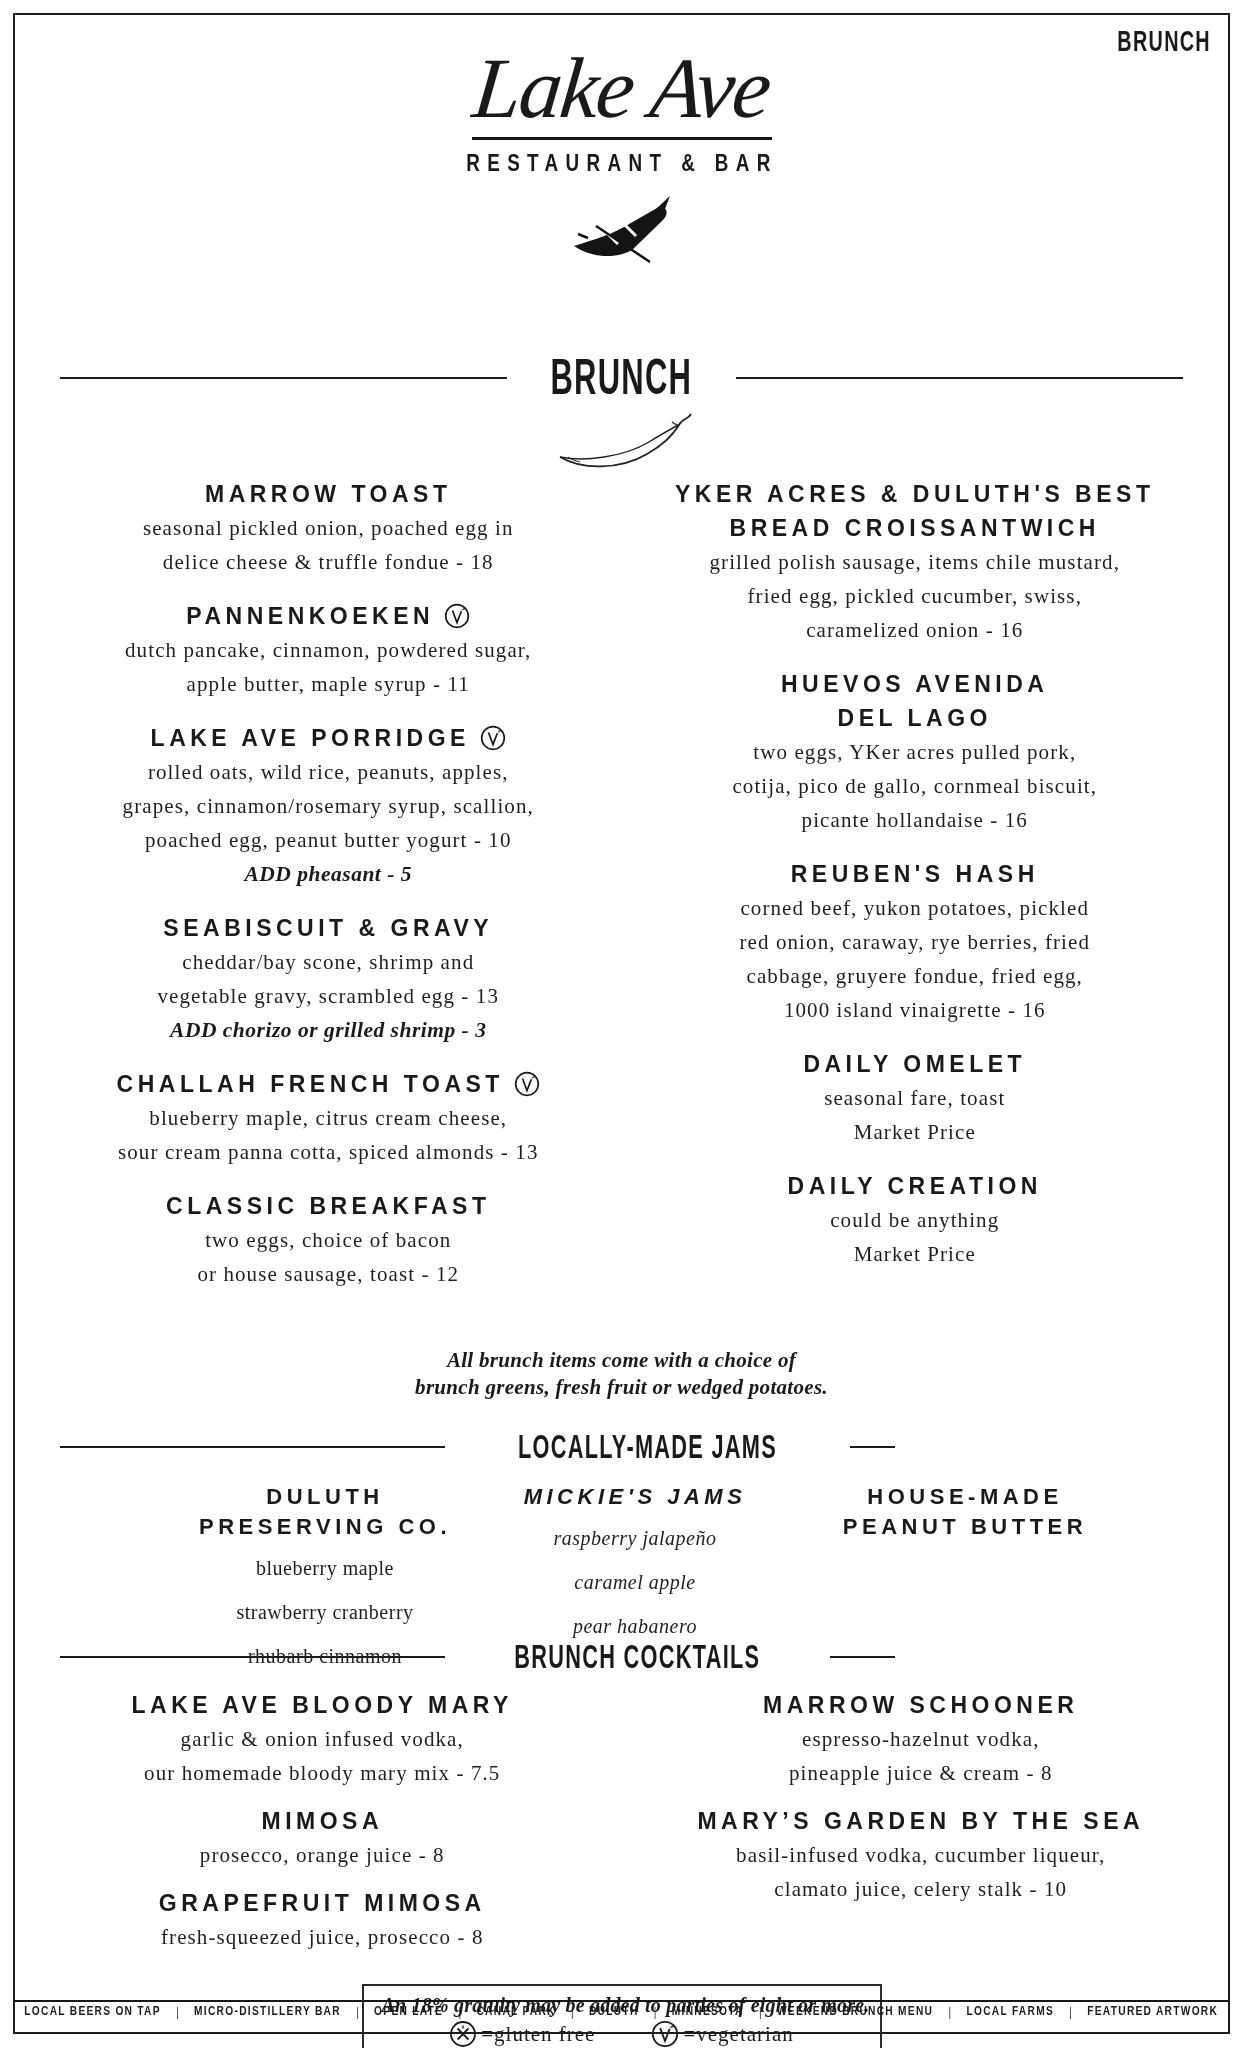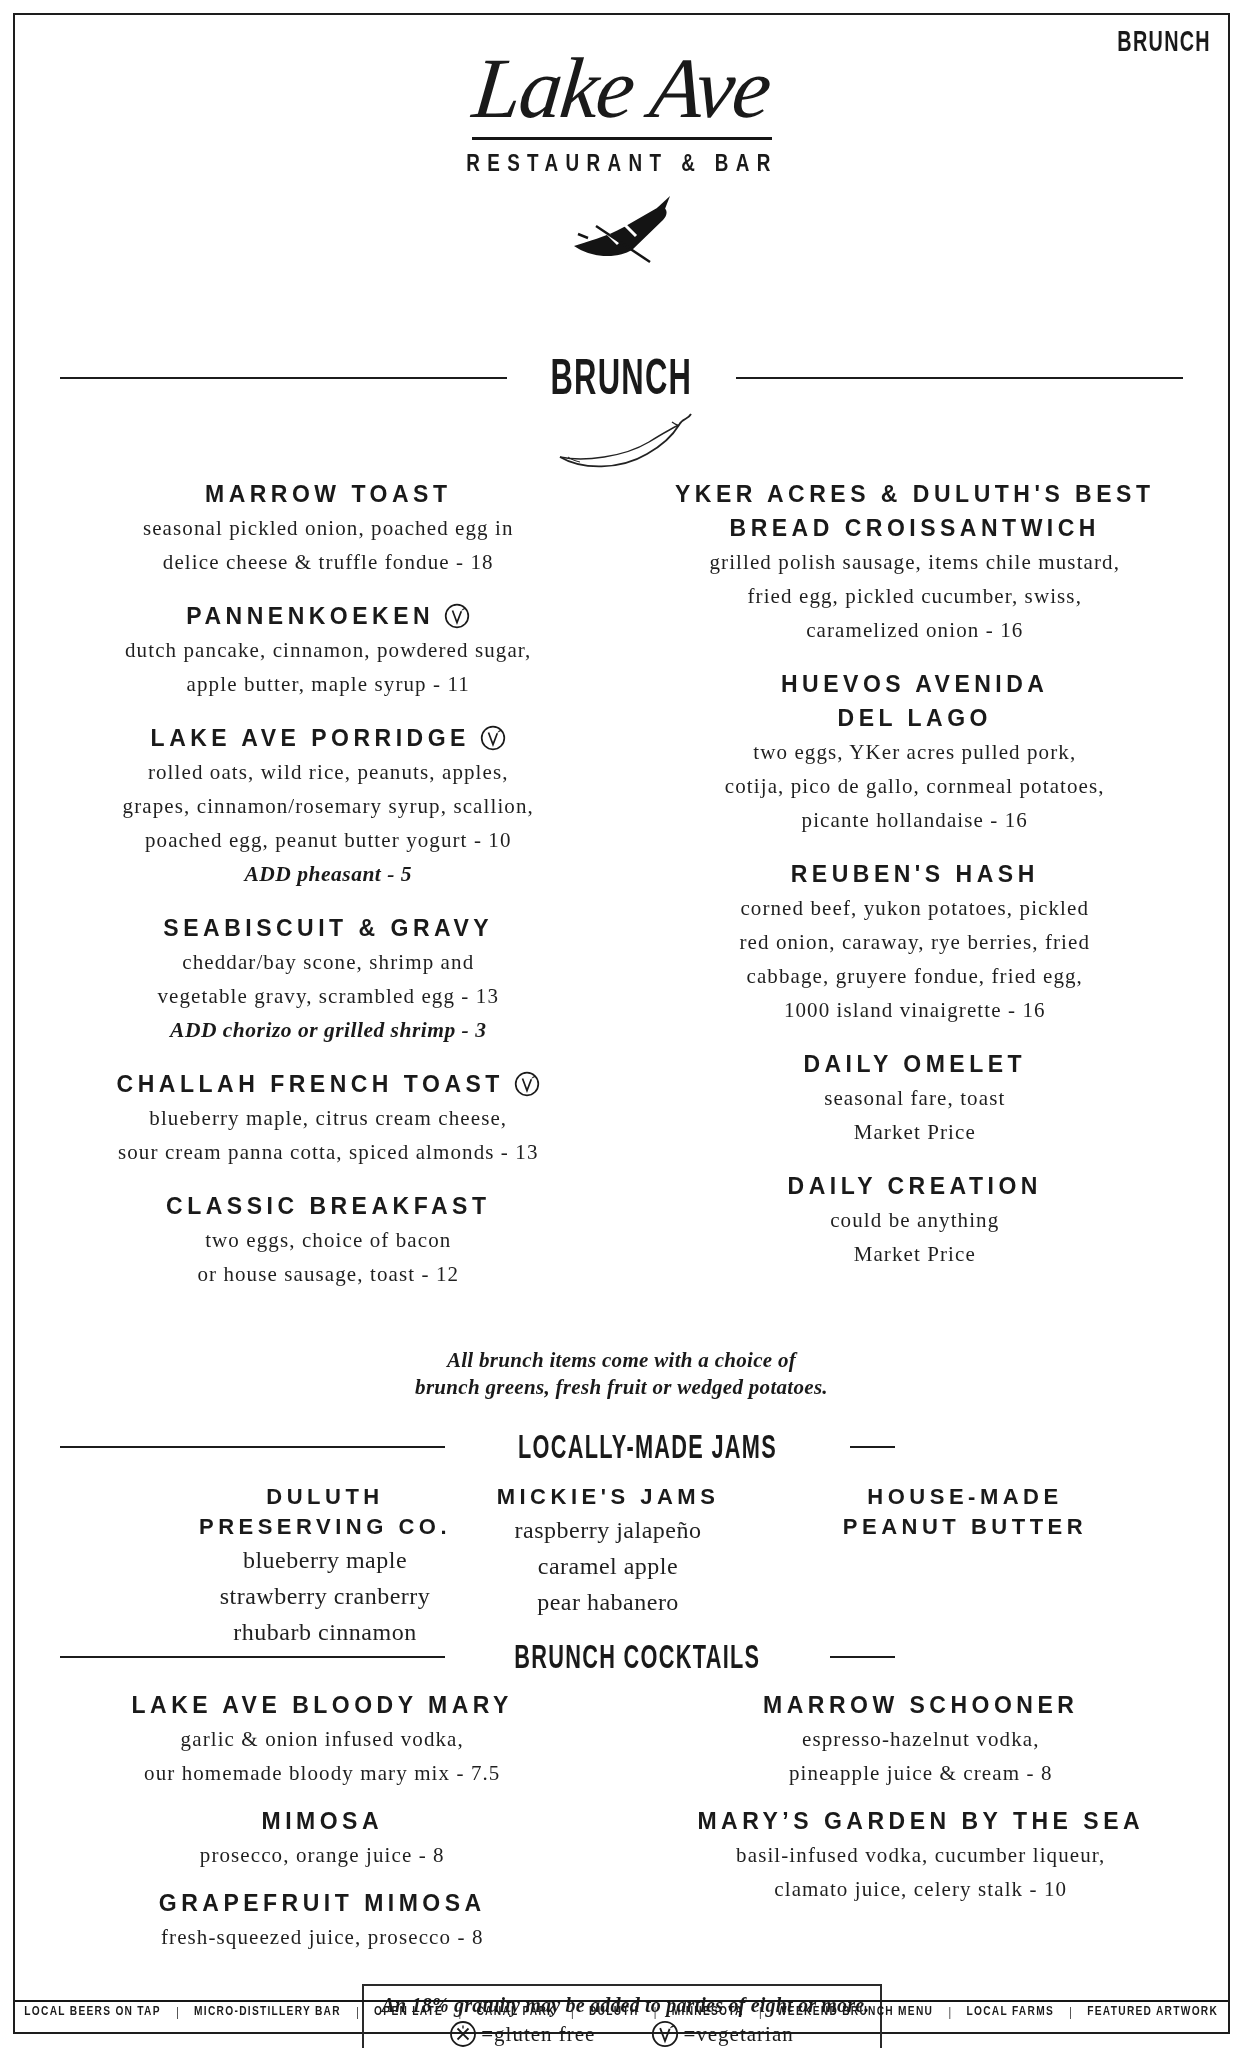--- a/index.html
+++ b/index.html
@@ -46,24 +46,24 @@
 
   
   .script-note{font-family:"Liberation Serif",serif;font-style:italic;font-weight:bold;
         font-size:21px;line-height:27px;letter-spacing:0.3px;margin-top:36px;}
   .jams-rule{margin-top:26px;}
 
   
   .jams-cols{position:relative;height:155px;margin-top:16px;}
   .jam-col{position:absolute;top:0;}
   .jam-col .name-line{line-height:30px;font-size:22px;}
-  .jam-item{font-family:"Liberation Serif",serif;font-size:24px;letter-spacing:0.5px;
-        line-height:36px;color:#1f1f1f;white-space:nowrap;}
+  .jam-item{font-family:"Liberation Serif",serif;font-size:20px;letter-spacing:0.5px;
+        line-height:36px;color:#1f1f1f;white-space:nowrap;margin-top:8px;}
   .jam-col-1{left:150px;width:320px;}
-  .jam-col-2{left:428px;width:330px;}
+  .jam-col-2{left:455px;width:330px;font-style:italic;}
   .jam-col-3{left:775px;width:350px;}
 
   
   .cocktails{display:flex;margin-top:12px;padding:0 8px;}
   .cocktails .col{width:50%;}
   .cocktails .menu-item{margin-bottom:14px;}
 
   
   .gratuity-box{width:480px;margin:16px auto 0 auto;border:2px solid #2a2a2a;padding:6px 18px 8px 18px;}
   .gratuity-note{font-family:"Liberation Serif",serif;font-style:italic;font-weight:bold;
@@ -202,21 +202,21 @@
         </div>
 
         <div class="menu-item">
           <div class="name-line">
               <span>HUEVOS AVENIDA</span>
             </div>
           <div class="name-line">
               <span>DEL LAGO</span>
             </div>
           <div class="desc-line">two eggs, YKer acres pulled pork,</div>
-          <div class="desc-line">cotija, pico de gallo, cornmeal potatoes,</div>
+          <div class="desc-line">cotija, pico de gallo, cornmeal biscuit,</div>
           <div class="desc-line">picante hollandaise - 16</div>
         </div>
 
         <div class="menu-item">
           <div class="name-line">
               <span>REUBEN'S HASH</span>
             </div>
           <div class="desc-line">corned beef, yukon potatoes, pickled</div>
           <div class="desc-line">red onion, caraway, rye berries, fried</div>
           <div class="desc-line">cabbage, gruyere fondue, fried egg,</div>

